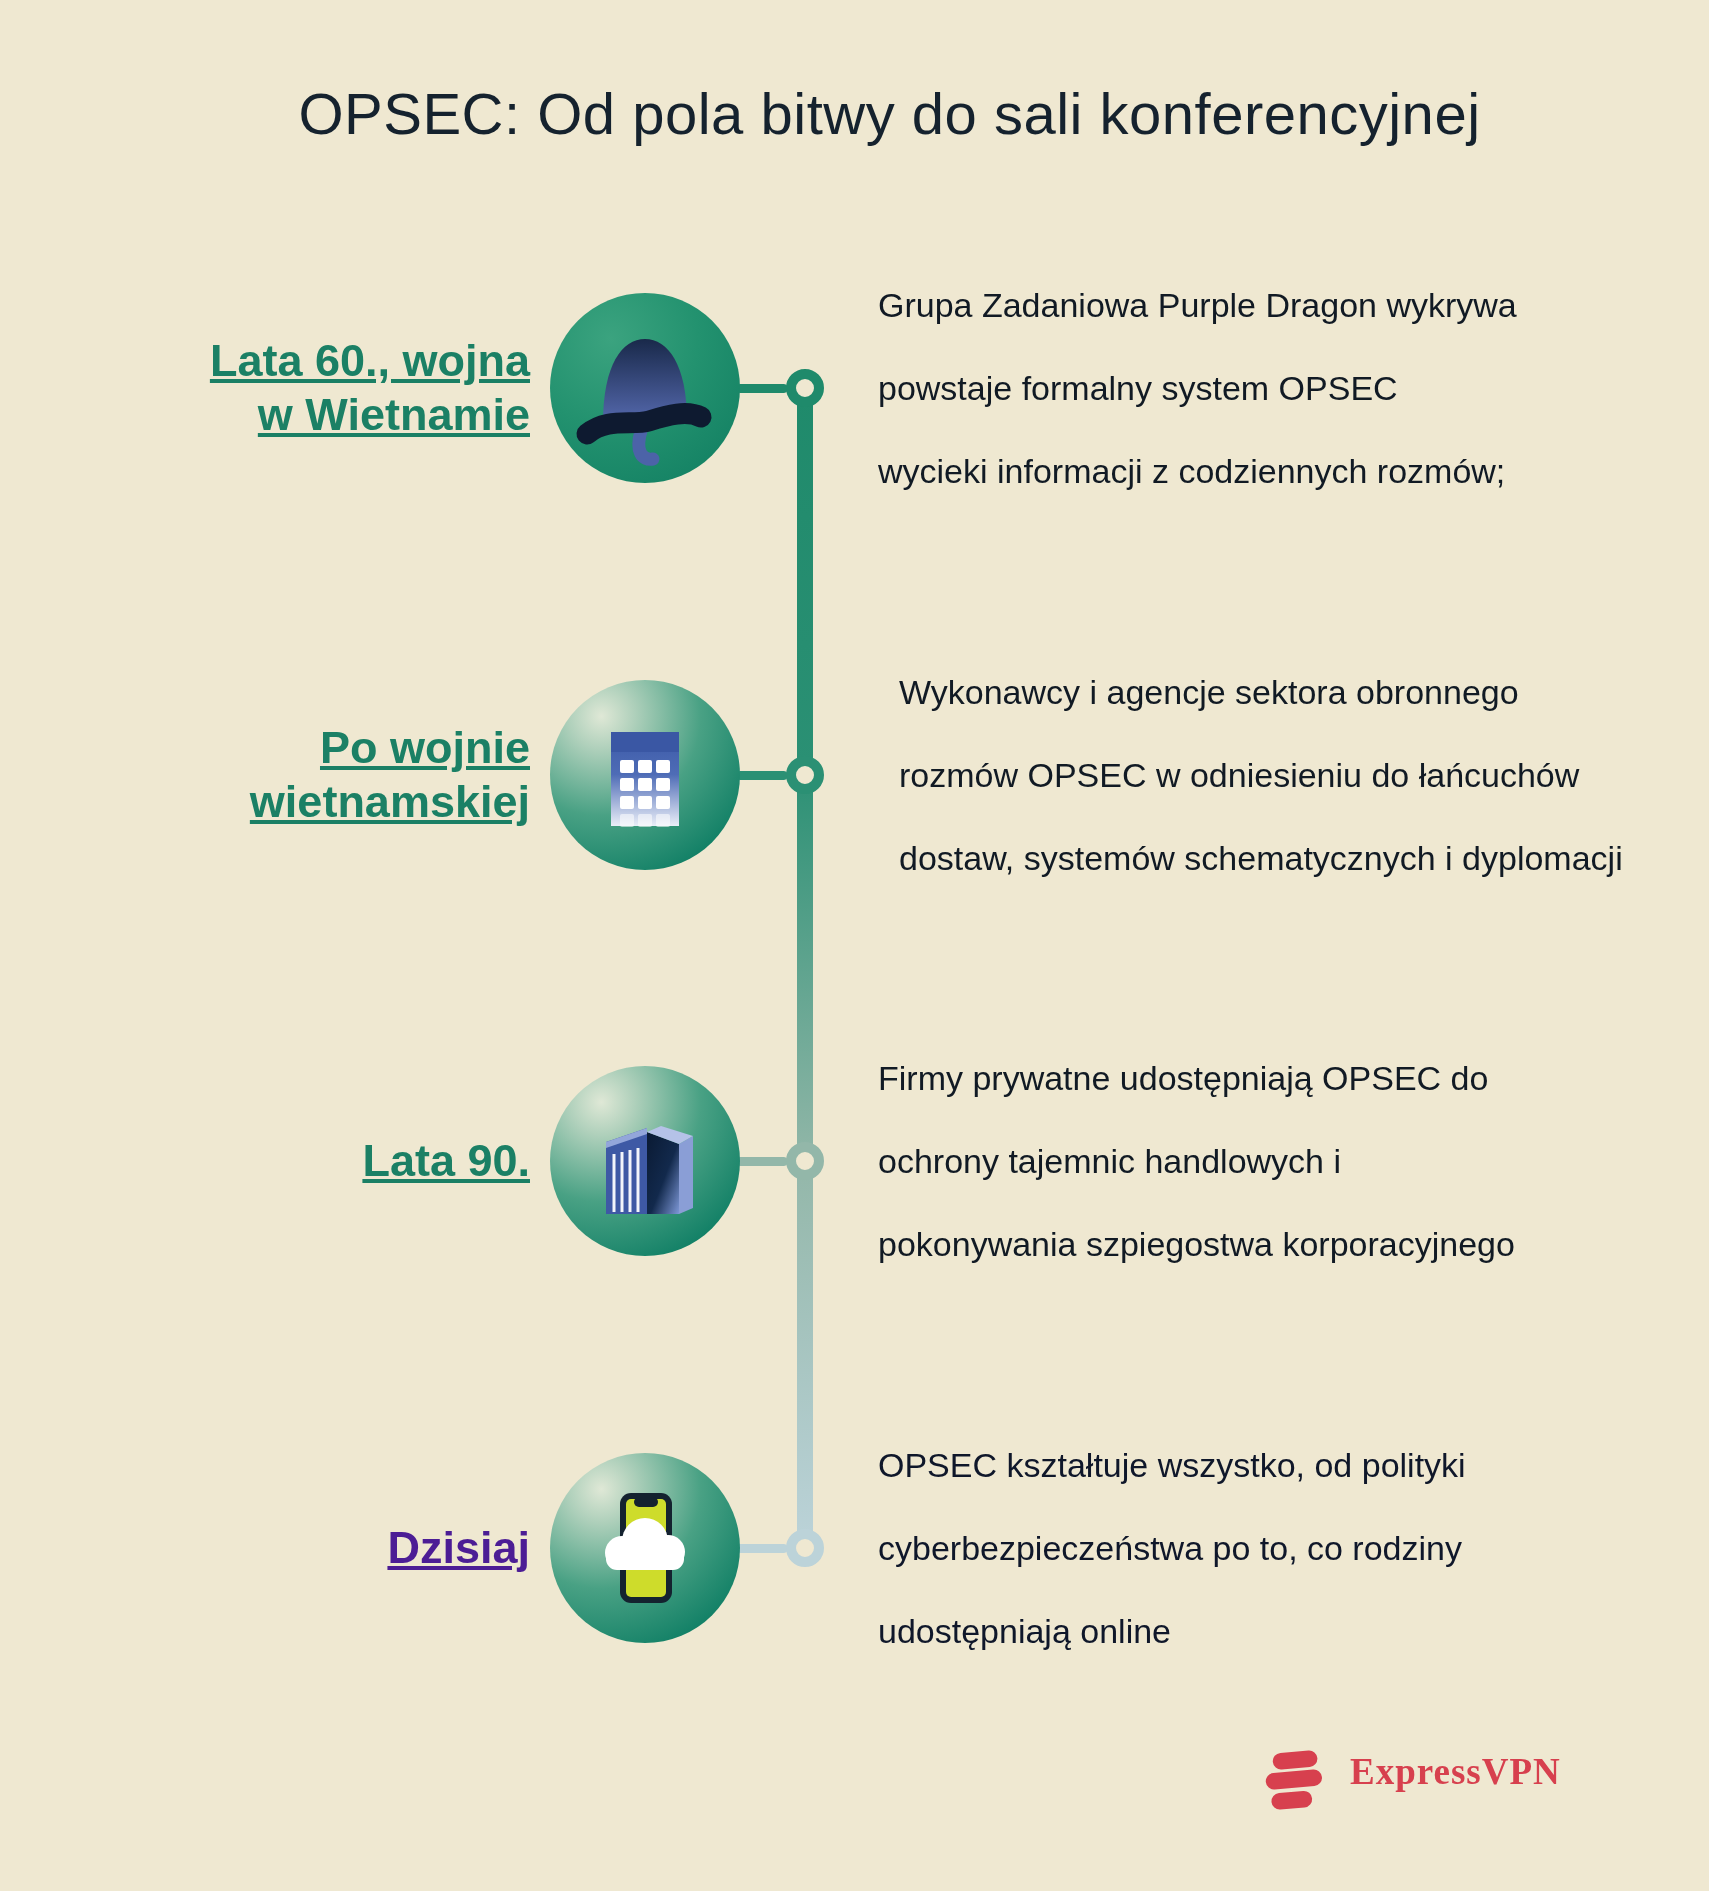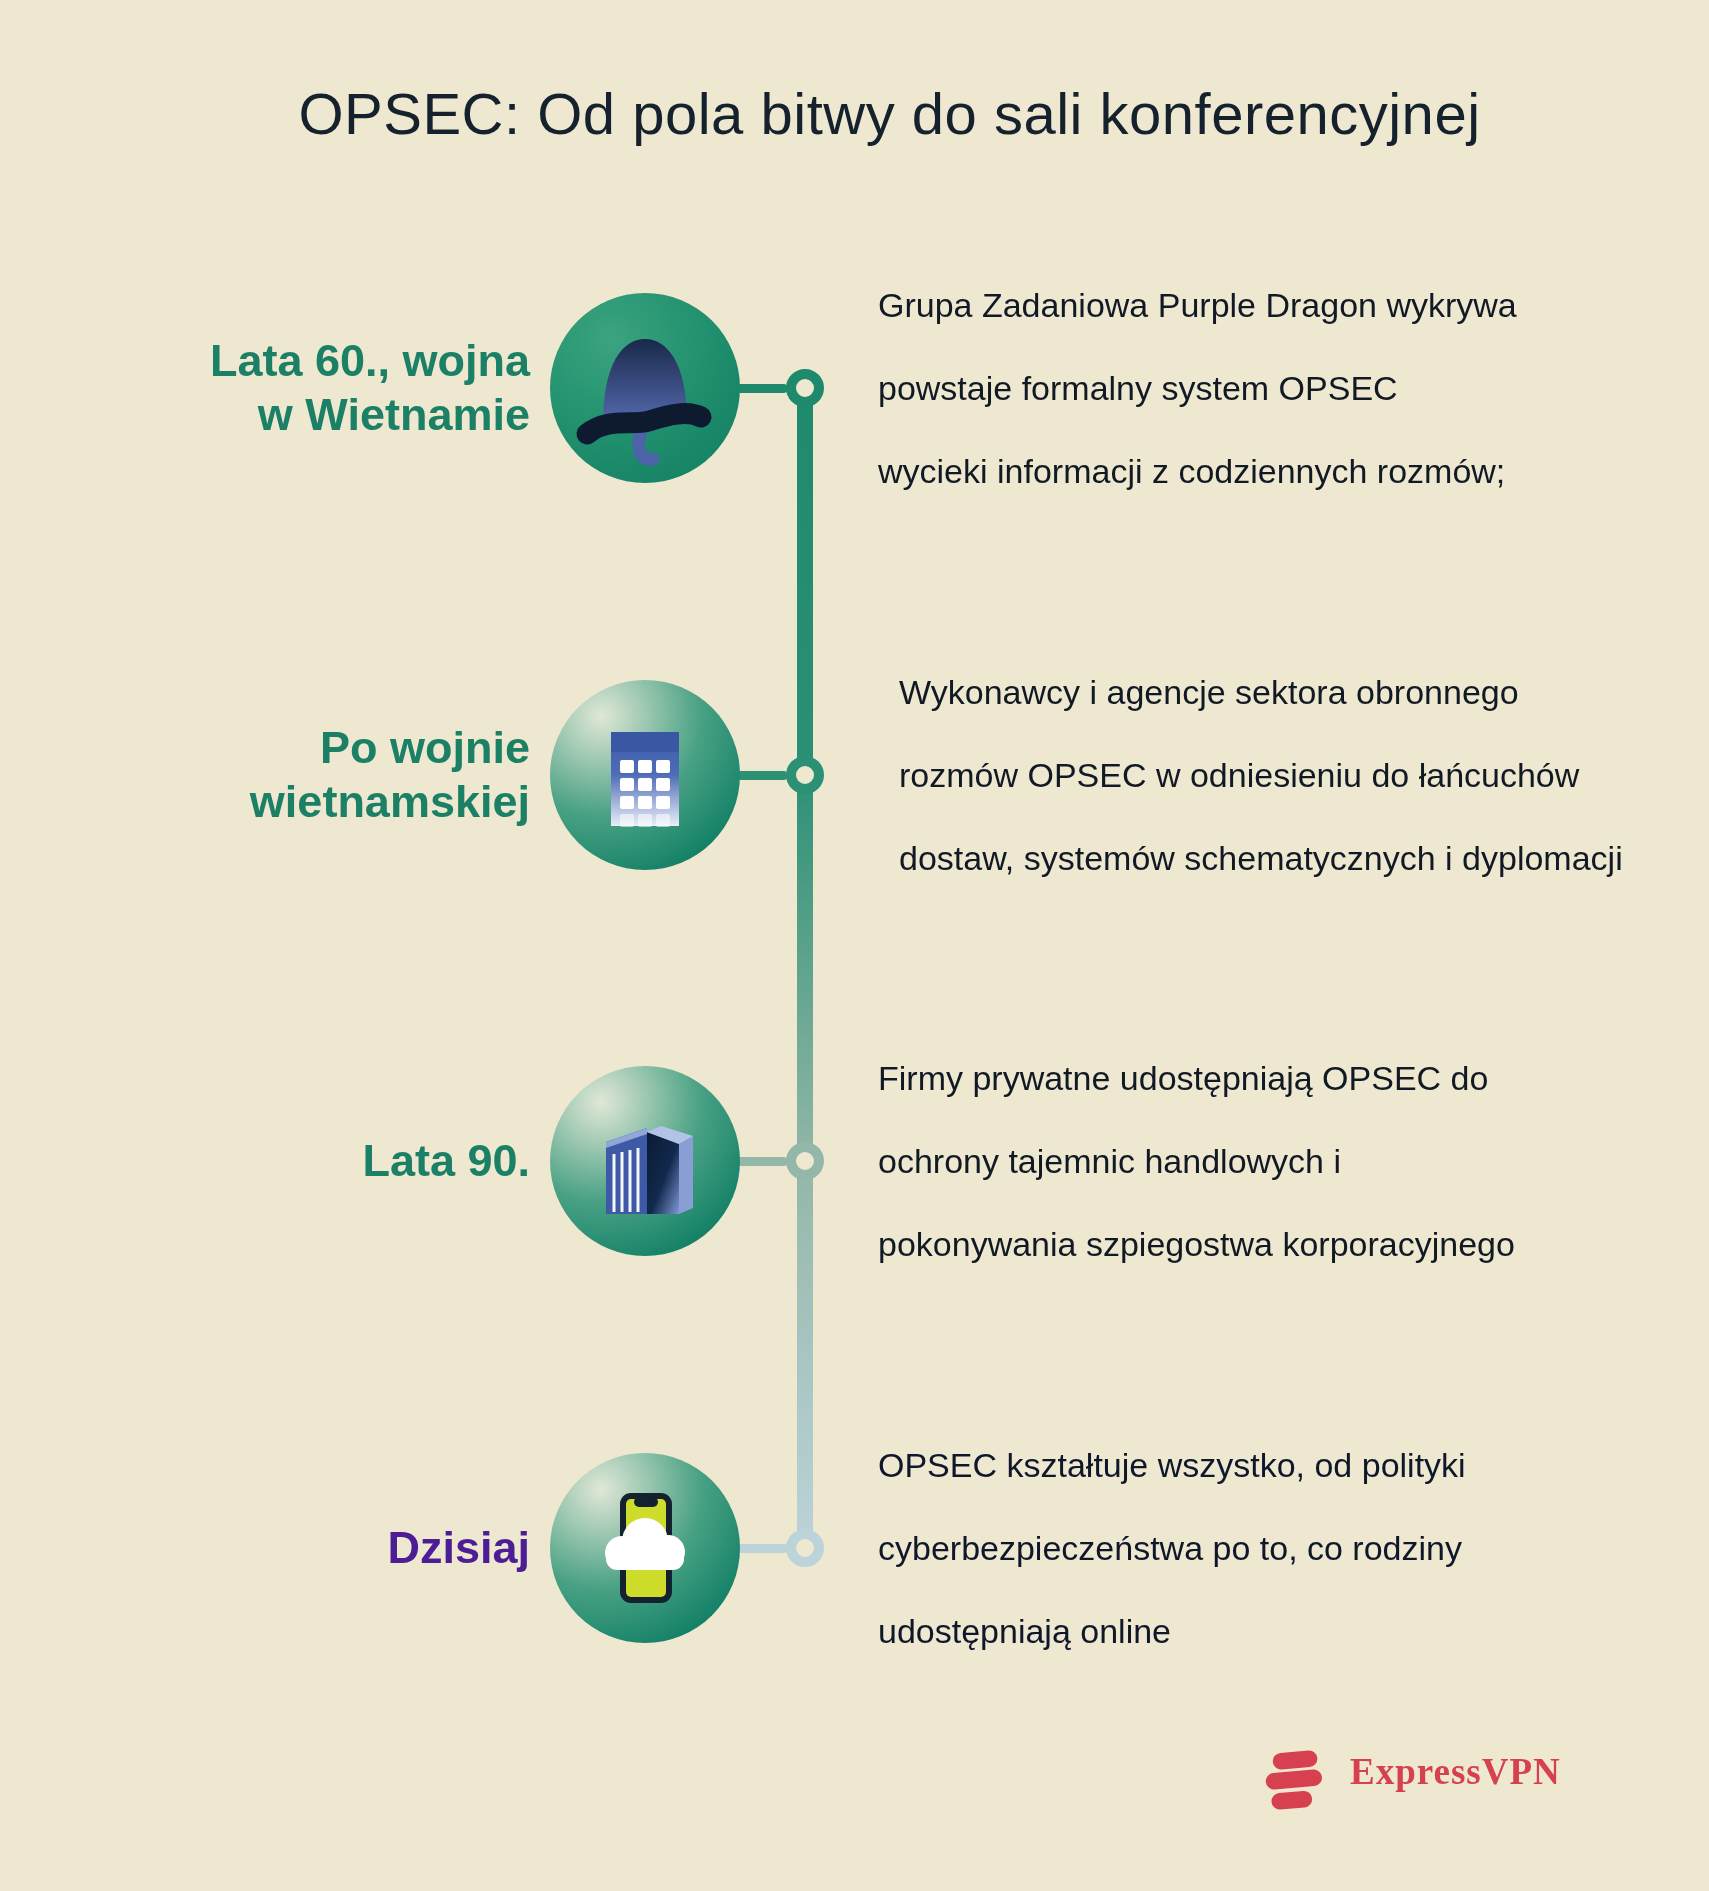--- a/index.html
+++ b/index.html
@@ -42,20 +42,21 @@
   .m4{top:1438px;}
   .m-label{
     position:absolute;
     left:110px;top:0;width:420px;height:220px;
     display:flex;flex-direction:column;
     justify-content:center;align-items:flex-end;
     text-align:right;
     font-size:45px;line-height:54px;font-weight:bold;
     color:#1B8065;
     z-index:3;
+    text-decoration:underline;
   }
   .m-bubble{
     position:absolute;
     left:550px;top:15px;width:190px;height:190px;
     border-radius:50%;
     z-index:3;
   }
   .bubble-plain{
     background:radial-gradient(circle at 32% 24%,#3BA37F 0%,#23926F 45%,#0F7C60 100%);
   }

